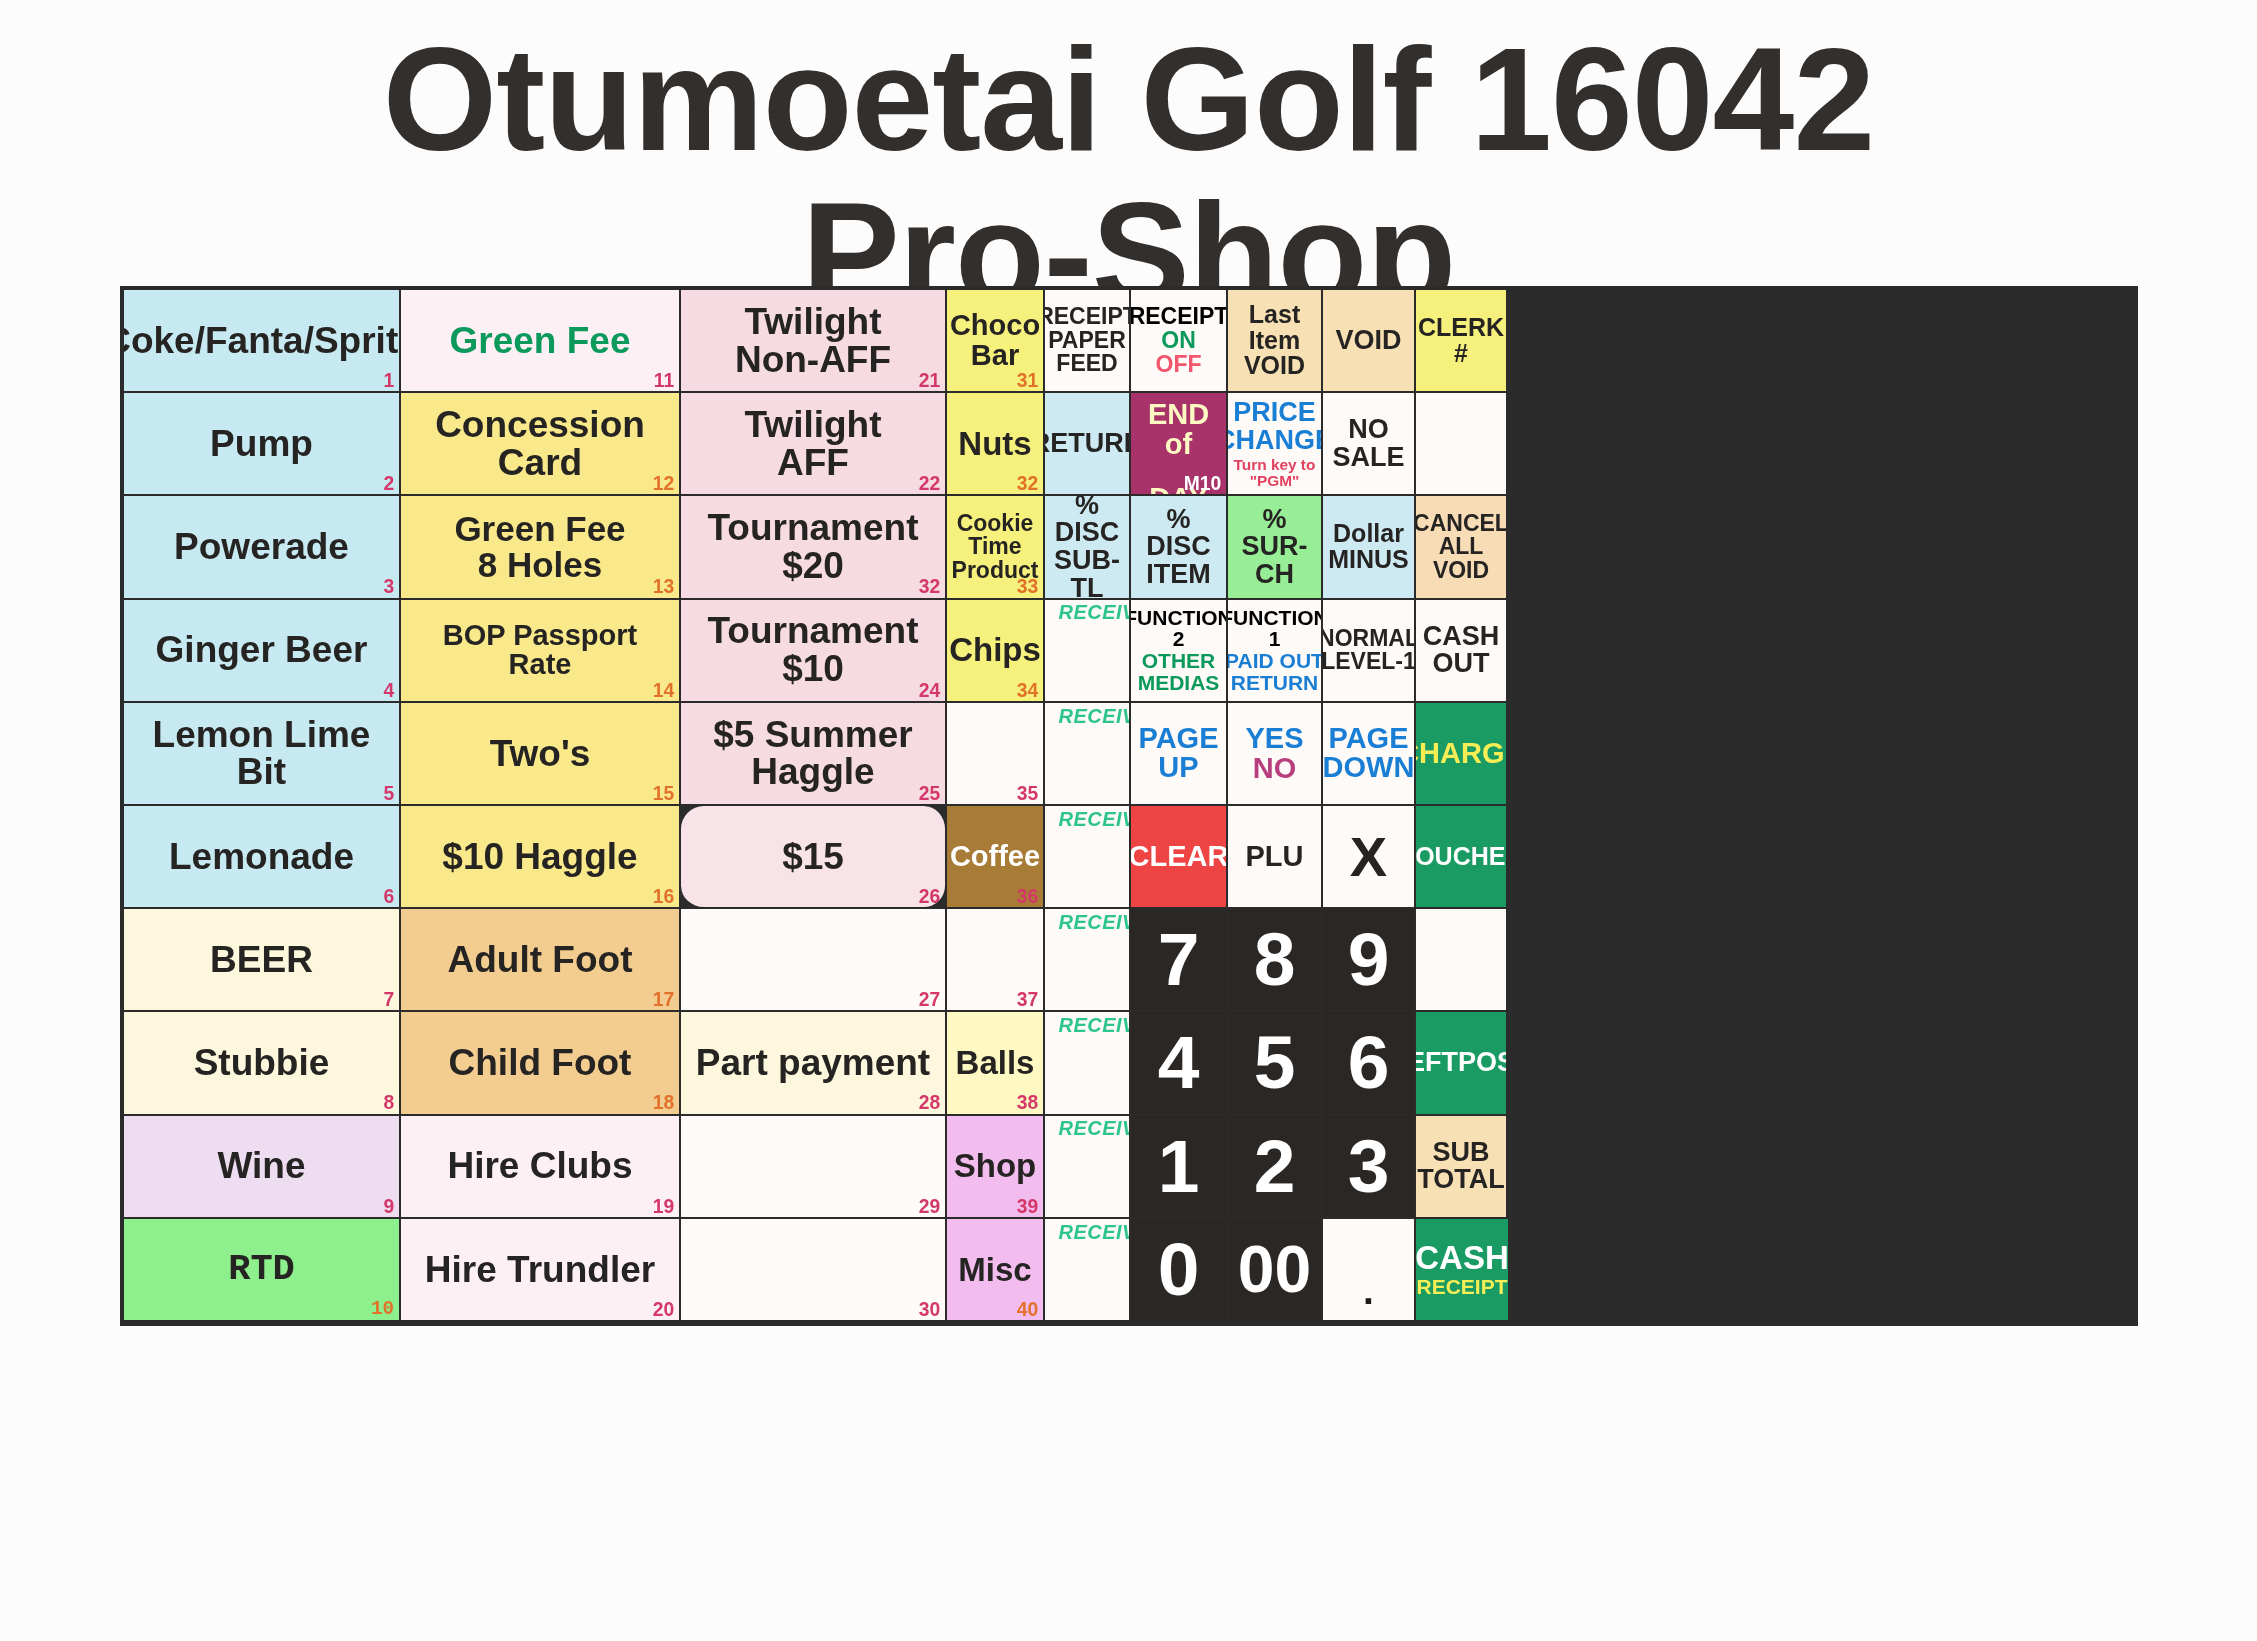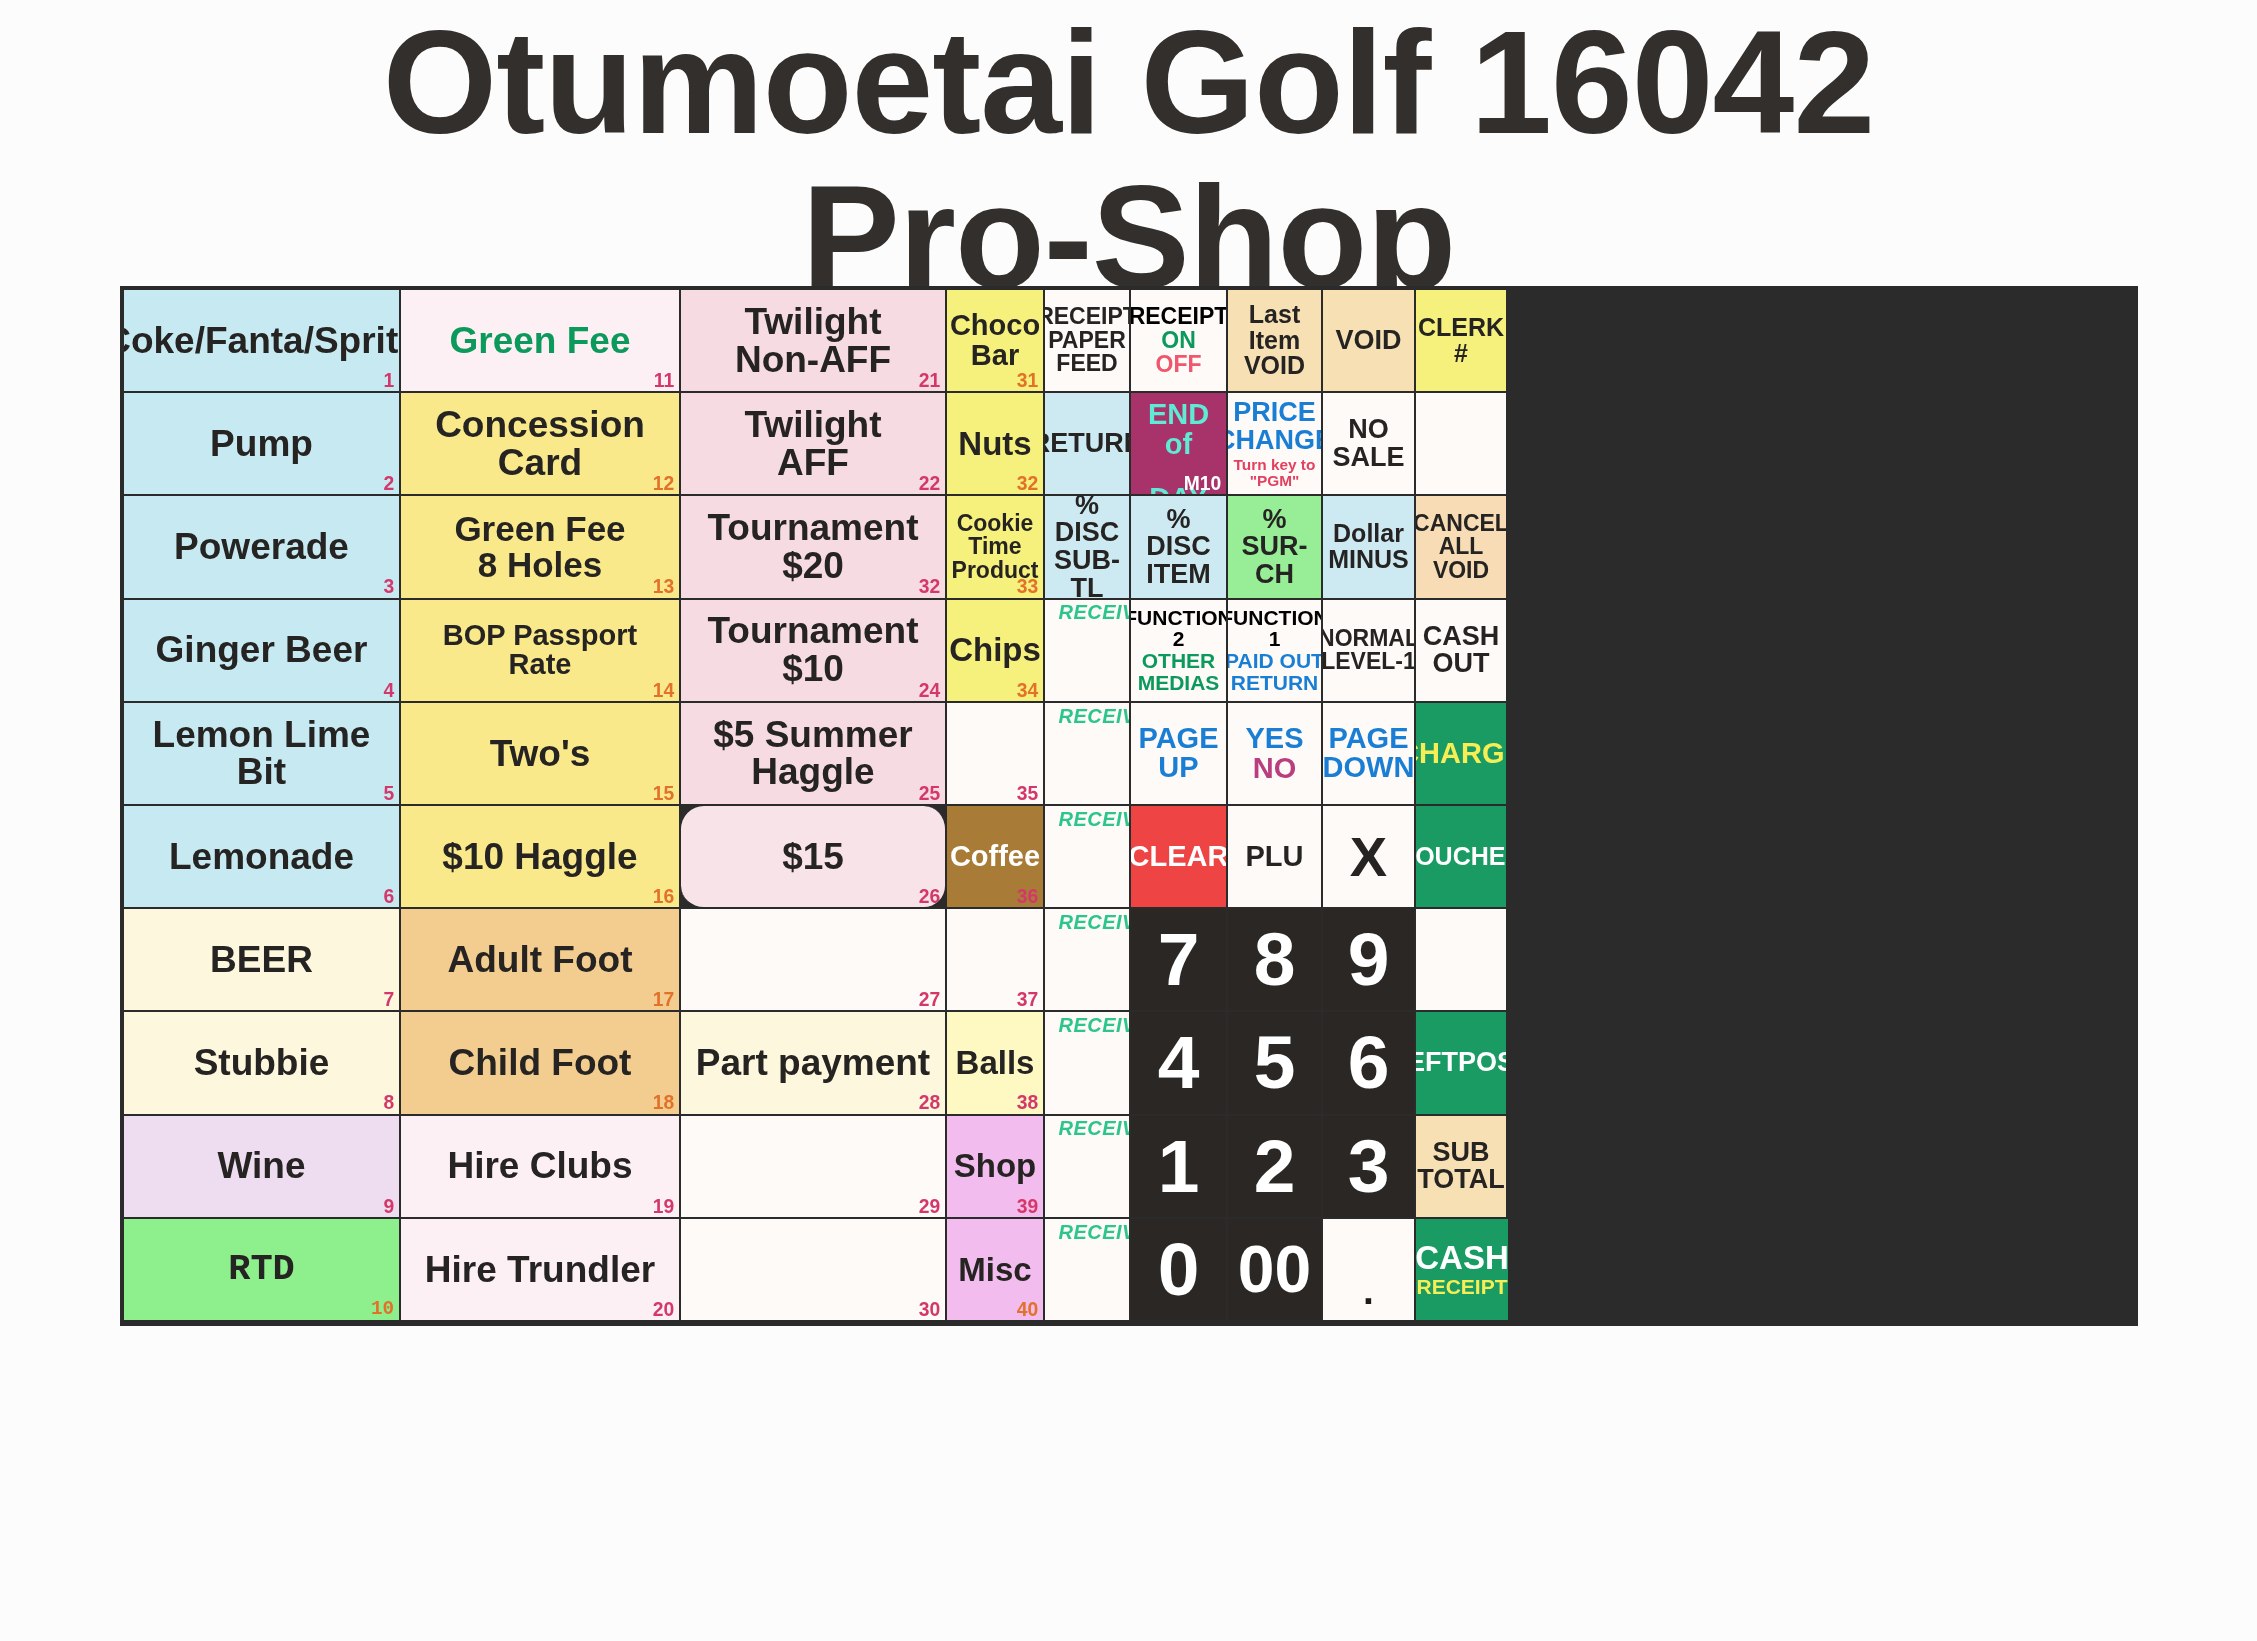--- a/index.html
+++ b/index.html
@@ -6,21 +6,21 @@
   body{
     width:2257px;height:1641px;
     background:#fdfcfd;
     font-family:"Liberation Sans", sans-serif;
     overflow:hidden;
   }
   #page{position:relative;width:2257px;height:1641px;}
 
   
   #title{
-    position:absolute;left:0;top:9px;width:2257px;
+    position:absolute;left:0;top:26px;width:2257px;
     text-align:center;
     color:#332f2d;
     font-weight:bold;
     font-size:147px;
     line-height:1.0;
     letter-spacing:-1px;
     white-space:nowrap;
   }
   #title .l1{display:block;margin-left:0px;}
   #title .l2{display:block;margin-top:7.7px;}
@@ -114,21 +114,21 @@
   .c-tan{background:#f7e0b4;}
   .c-peach{background:#f7dcb5;}
 
   
   .t-green{color:#0b9a5b;}
   .t-blue{color:#1a7fd4;}
   .t-red{color:#f0566d;}
   .t-pinkred{color:#e2415f;}
   .t-white{color:#ffffff;}
   .t-yellow{color:#f7ed55;}
-  .t-gold{color:#5eead4;margin-top:24px;}
+  .t-gold{color:#fef9c3;margin-top:24px;}
   .t-mag{color:#b93e7e;}
 
   
   .stack{display:flex;flex-direction:column;align-items:center;justify-content:center;line-height:1.04;z-index:2;}
   .stack > span{font-weight:bold;display:block;}
 
   
   .recv{
     align-items:flex-start;
     justify-content:flex-start;

